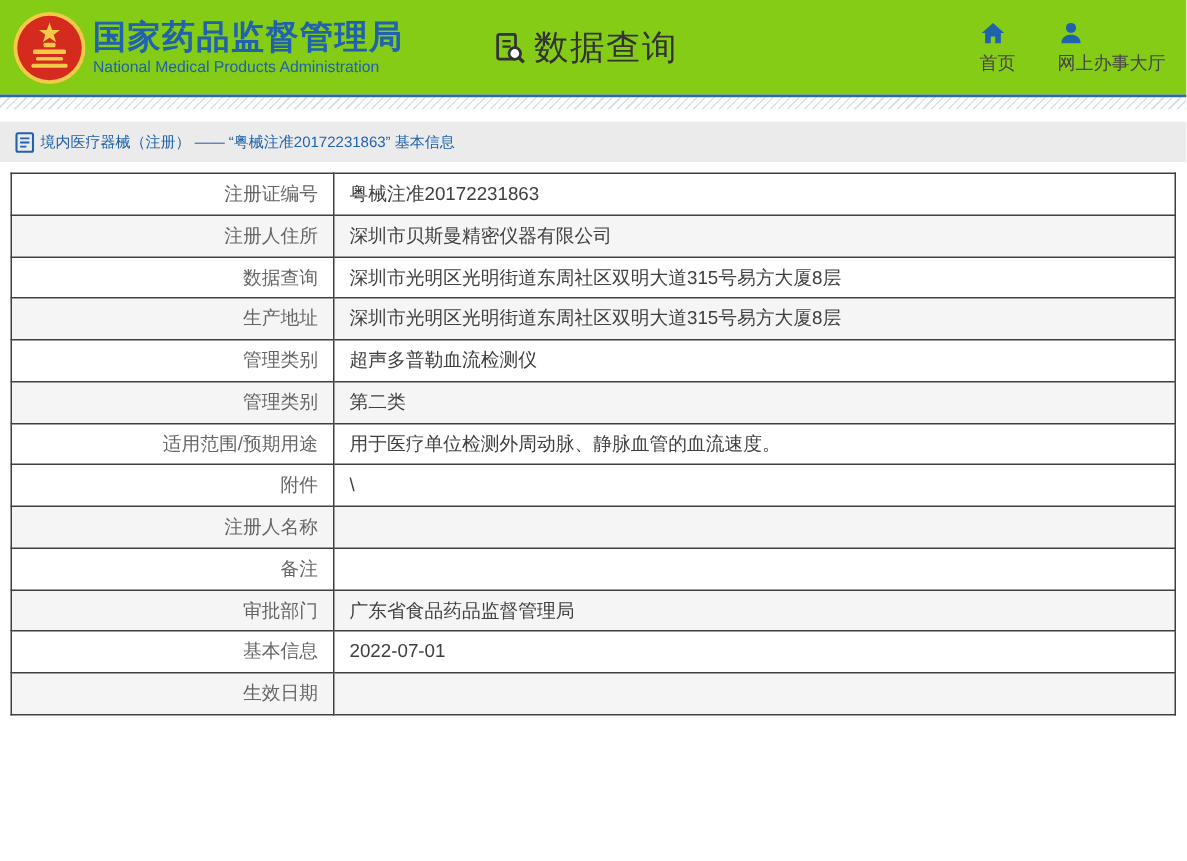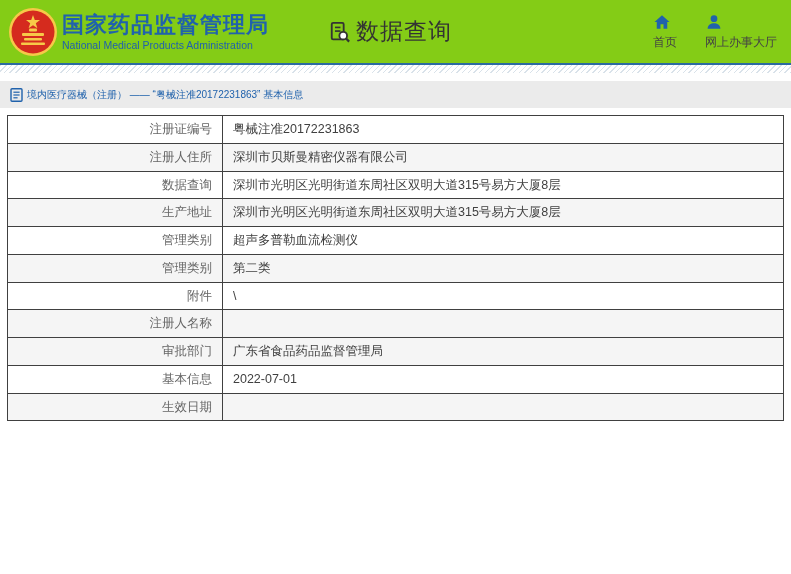--- a/index.html
+++ b/index.html
@@ -122,25 +122,33 @@
         </tr>
         <tr>
           <td class="label-cell">管理类别</td>
           <td class="value-cell">超声多普勒血流检测仪</td>
         </tr>
         <tr class="zebra">
           <td class="label-cell">管理类别</td>
           <td class="value-cell">第二类</td>
         </tr>
         <tr>
+          <td class="label-cell">适用范围/预期用途</td>
+          <td class="value-cell">用于医疗单位检测外周动脉、静脉血管的血流速度。</td>
+        </tr>
+        <tr>
           <td class="label-cell">附件</td>
           <td class="value-cell">\</td>
         </tr>
         <tr class="zebra">
           <td class="label-cell">注册人名称</td>
+          <td class="value-cell"></td>
+        </tr>
+        <tr>
+          <td class="label-cell">备注</td>
           <td class="value-cell"></td>
         </tr>
         <tr class="zebra">
           <td class="label-cell">审批部门</td>
           <td class="value-cell">广东省食品药品监督管理局</td>
         </tr>
         <tr>
           <td class="label-cell">基本信息</td>
           <td class="value-cell">2022-07-01</td>
         </tr>

